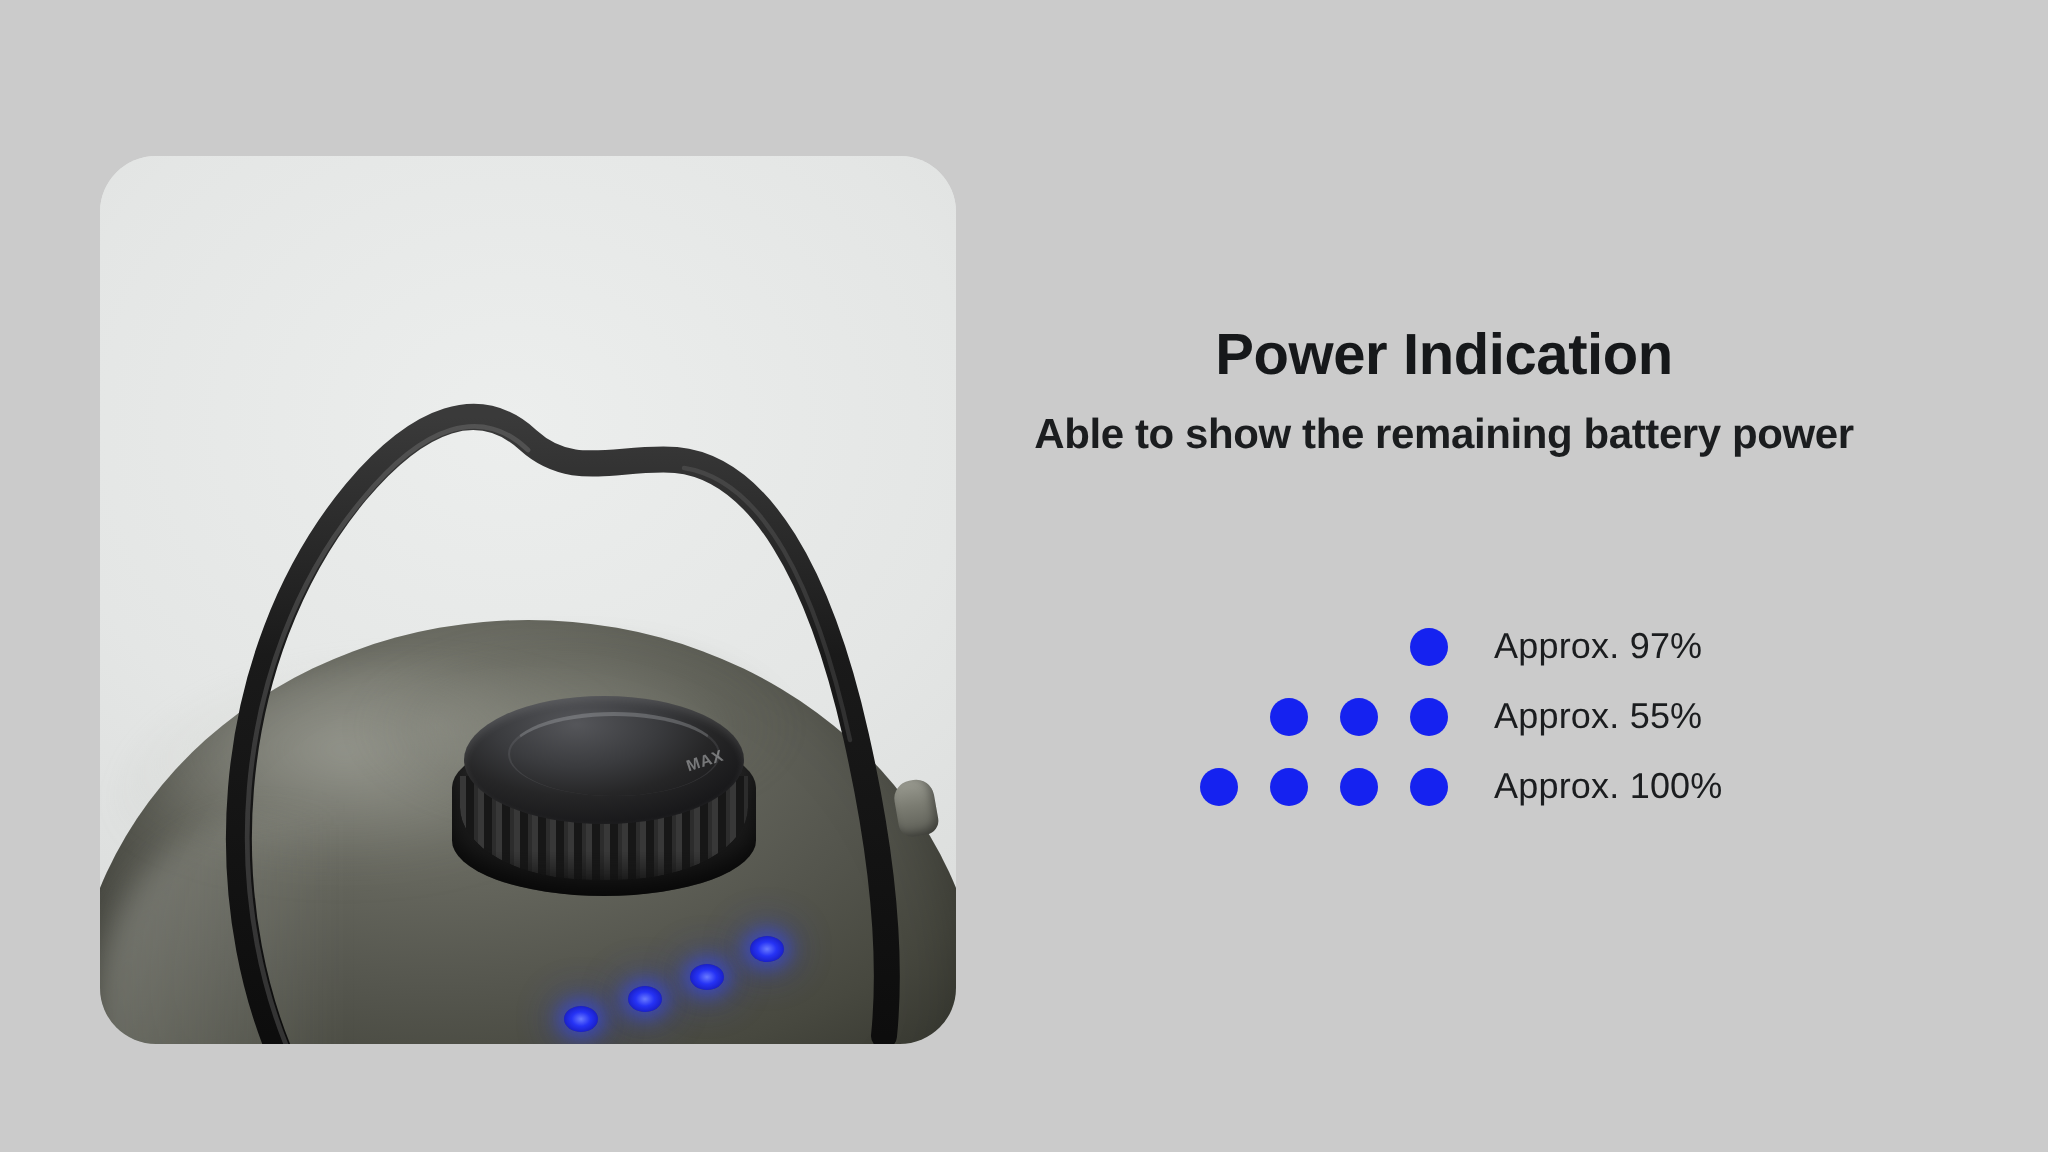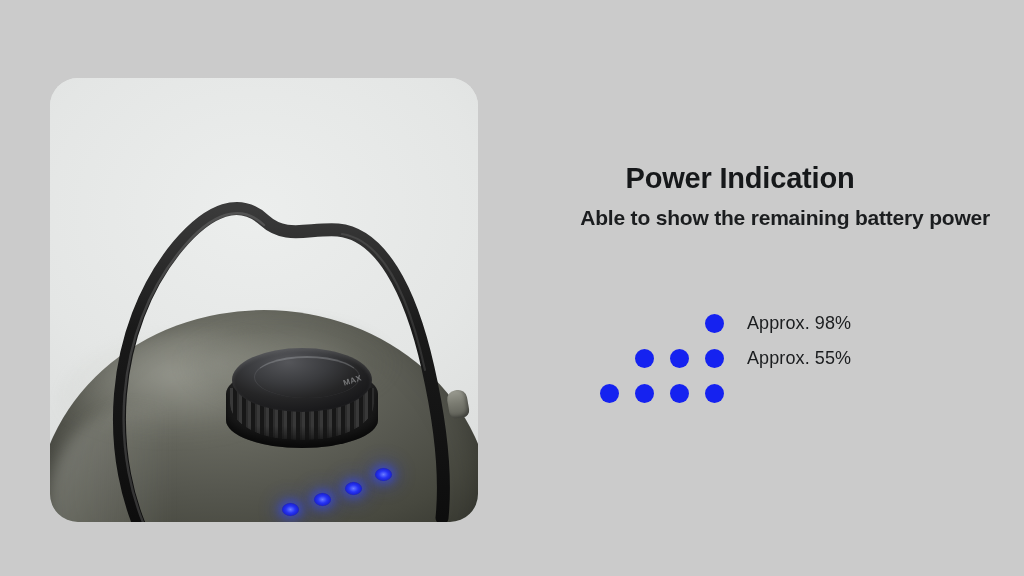--- a/index.html
+++ b/index.html
@@ -181,36 +181,36 @@
     left: 0;
     top: 0;
     width: 428px;
     height: 444px;
     pointer-events: none;
   }
 
   
   .info {
     position: absolute;
-    left: 490px;
+    left: 472px;
     top: 160px;
     width: 500px;
   }
   .title {
     margin: 0;
     text-align: center;
     font-size: 29px;
     font-weight: bold;
     color: #16181a;
     letter-spacing: -0.2px;
     line-height: 36px;
   }
   .subtitle {
     margin: 8px 0 0 0;
-    text-align: right;
+    text-align: center;
     font-size: 21px;
     font-weight: bold;
     color: #1b1d1f;
     letter-spacing: -0.2px;
     line-height: 28px;
   }
 
   
   .legend {
     position: absolute;
@@ -311,37 +311,38 @@
     <h1 class="title">Power Indication</h1>
     <p class="subtitle">Able to show the remaining battery power</p>
   </div>
 
   <div class="legend">
 
     <div class="legend-row">
       <div class="dot-cells">
         <span class="dot c3"></span>
       </div>
-      <span class="legend-label">Approx. 98%</span>
+      <span class="legend-label">Approx. 97%</span>
     </div>
 
 
     <div class="legend-row">
       <div class="dot-cells">
         <span class="dot c1"></span>
         <span class="dot c2"></span>
         <span class="dot c3"></span>
       </div>
       <span class="legend-label">Approx. 55%</span>
     </div>
 
     <div class="legend-row">
       <div class="dot-cells">
         <span class="dot c0"></span>
         <span class="dot c1"></span>
         <span class="dot c2"></span>
         <span class="dot c3"></span>
       </div>
+      <span class="legend-label">Approx. 100%</span>
     </div>
 
   </div>
 
 </div>
 
 </body></html>

